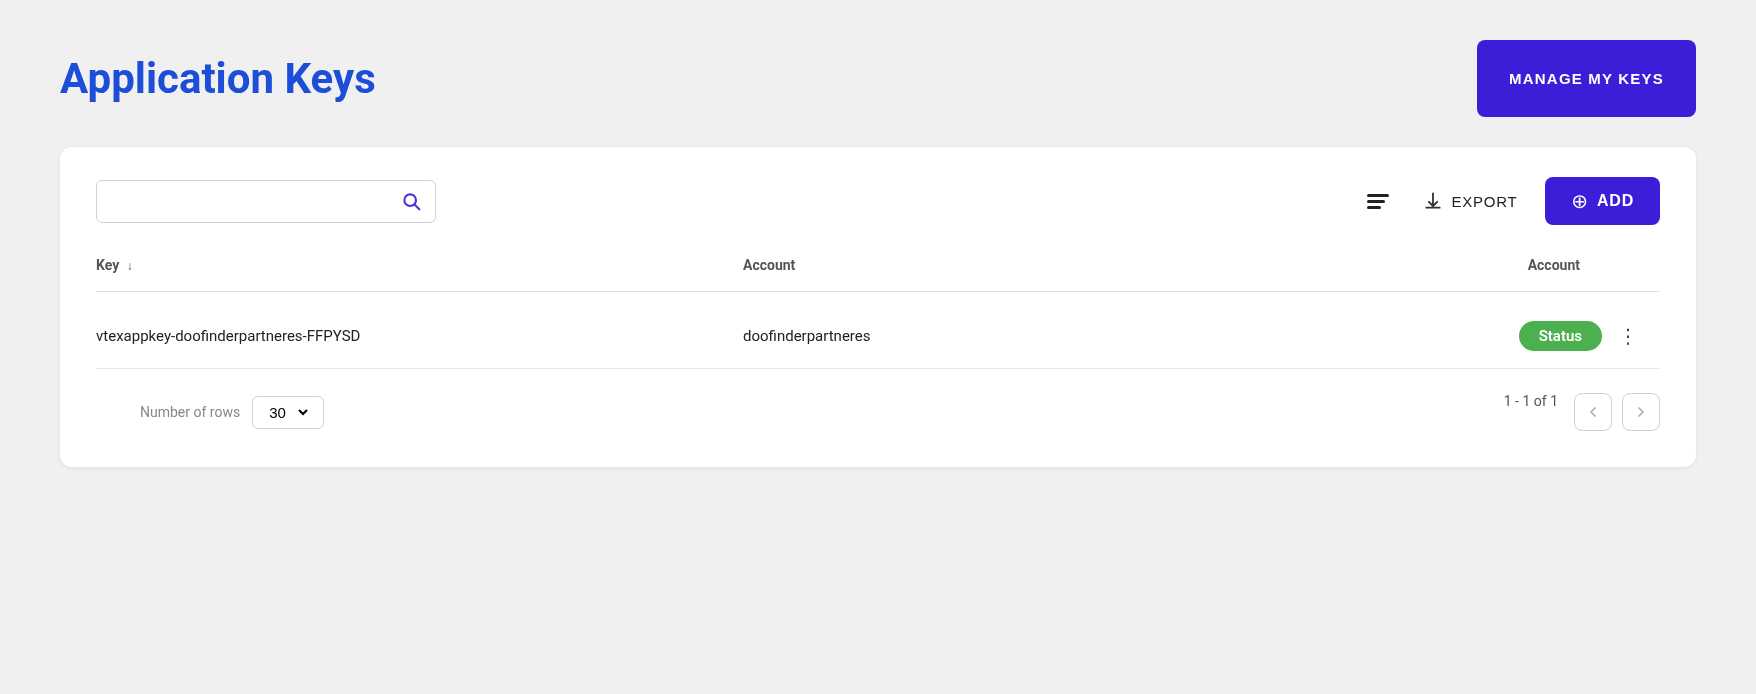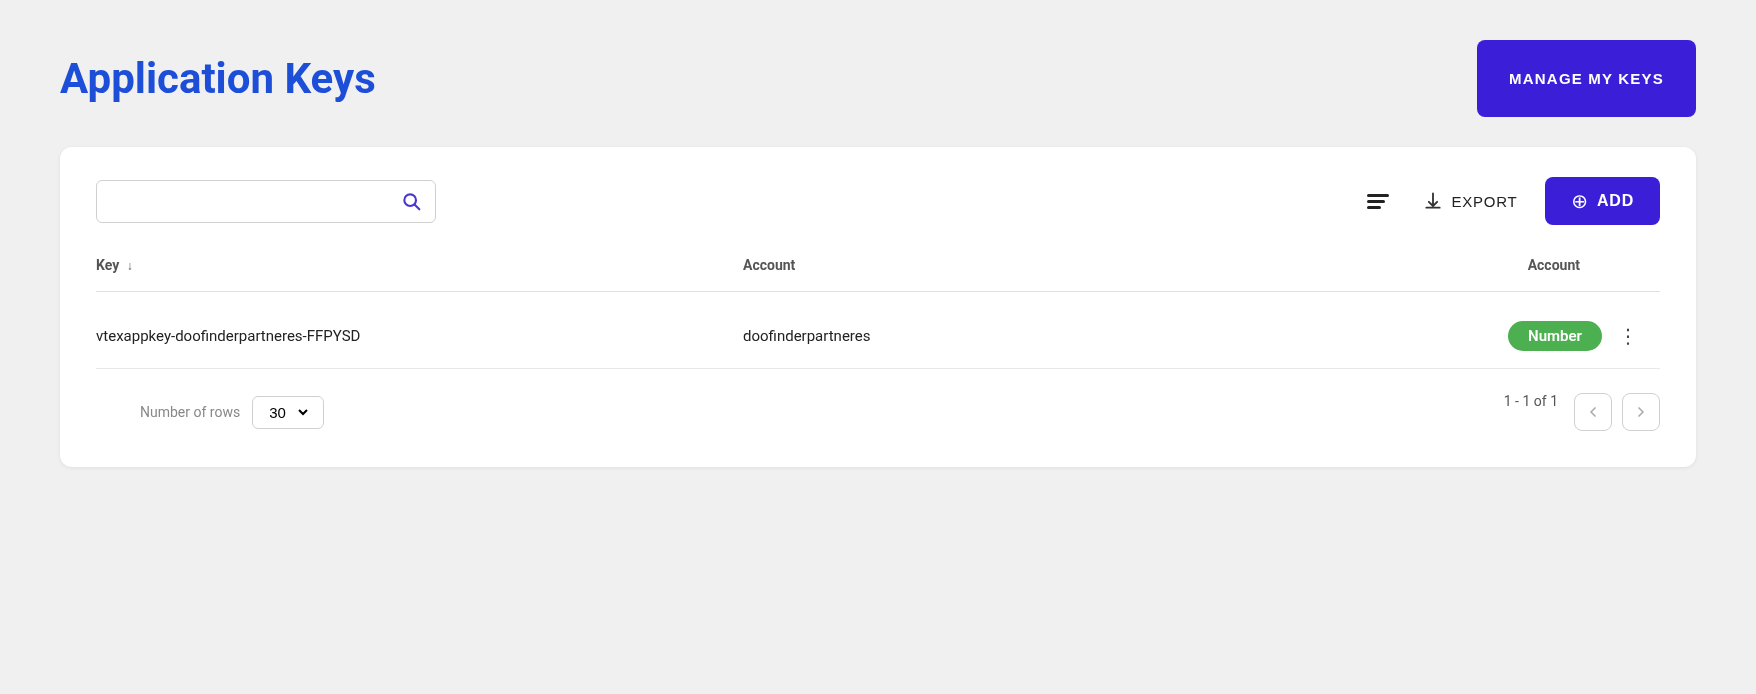--- a/index.html
+++ b/index.html
@@ -331,21 +331,21 @@
       </div>
       <div class="th">Account</div>
       <div class="th status-col">Account</div>
       <div class="th"></div>
     </div>
 
     <div class="table-row">
       <div class="td">vtexappkey-doofinderpartneres-FFPYSD</div>
       <div class="td">doofinderpartneres</div>
       <div class="td status-cell">
-        <span class="active-badge">Number</span>
+        <span class="active-badge">Status</span>
       </div>
       <div class="td">
         <button class="dots-btn">⋮</button>
       </div>
     </div>
   </div>
 
   <div class="table-footer">
     <div style="display:flex;align-items:center;">
       <span class="rows-label">Number of rows</span>

